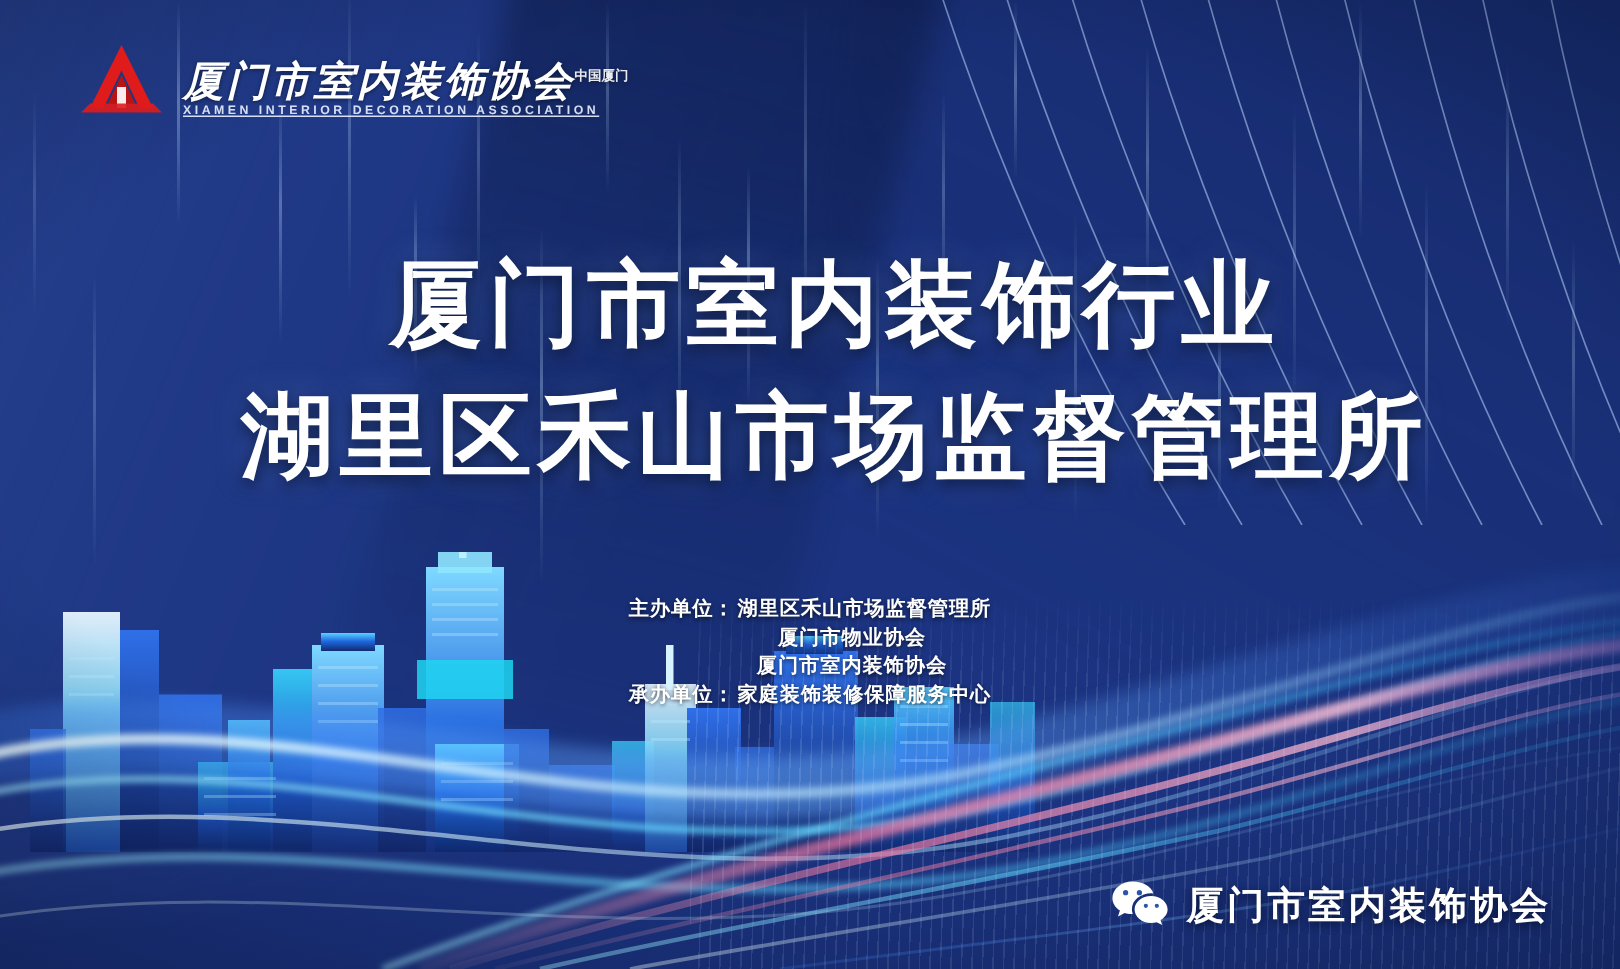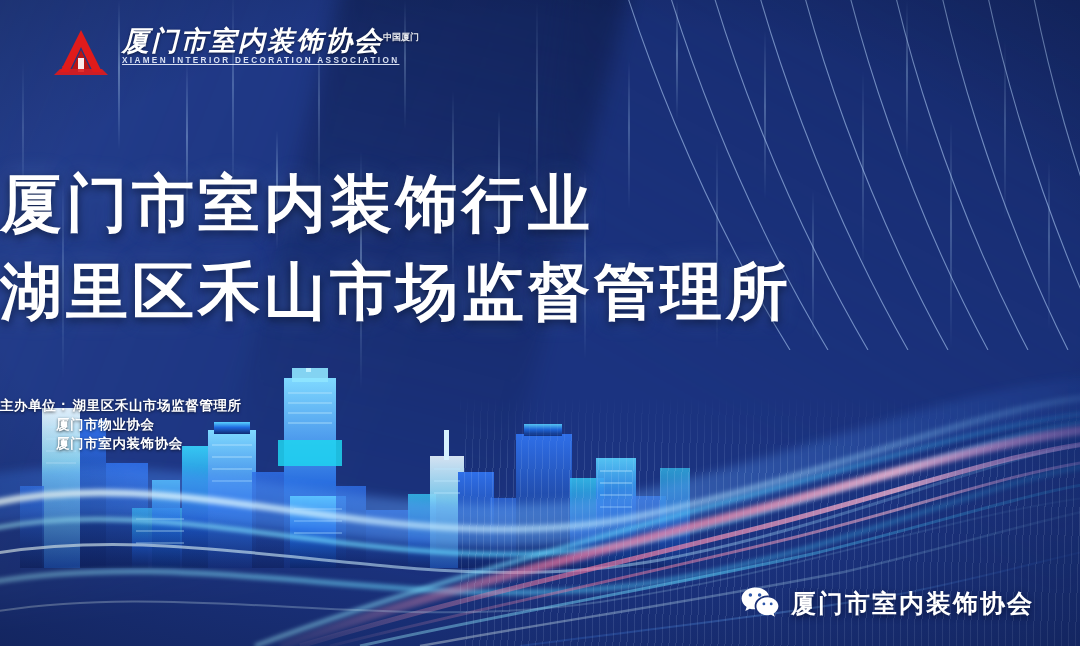--- a/index.html
+++ b/index.html
@@ -65,55 +65,58 @@
     background:repeating-linear-gradient(92deg, rgba(200,225,255,0.14) 0px, rgba(200,225,255,0.14) 1px, rgba(0,0,0,0) 1px, rgba(0,0,0,0) 7px);
     mask-image:linear-gradient(180deg, rgba(0,0,0,0) 0%, #000 30%, #000 100%);
     -webkit-mask-image:linear-gradient(180deg, rgba(0,0,0,0) 0%, #000 30%, #000 100%);
     pointer-events:none;
   }
   .skyline{ position:absolute; left:0; bottom:78px; width:700px; height:200px; }
 
   
   .logo-bar{
     position:absolute; left:52px; top:28px;
-    display:flex; align-items:flex-start; gap:12px;
+    display:flex; align-items:flex-end; gap:12px;
   }
   .logo-mark{ width:58px; height:50px; flex:none; }
   .logo-text{ display:flex; flex-direction:column; gap:1px; }
   .logo-cn{
     font-family:"Liberation Serif","DejaVu Serif",serif;
     font-size:27px; font-weight:bold; color:#ffffff;
     letter-spacing:2px; font-style:italic;
     line-height:1; white-space:nowrap;
     text-shadow:0 1px 3px rgba(0,0,0,.5);
   }
   .logo-cn .mini{ font-size:9px; letter-spacing:0; font-style:normal; vertical-align:super; opacity:.9; }
   .logo-en{
     font-size:8.2px; color:#e7eefc; letter-spacing:2.35px;
     white-space:nowrap; font-weight:bold; opacity:.92;text-decoration:underline;
   }
 
   
   .headline{
     position:absolute; left:0; right:0; top:168px;
+    text-align:center;
+    padding-left:33px;
   }
   .hl-line{
     color:#ffffff;
     font-weight:bold;
     letter-spacing:4px;
     line-height:1.16;
     text-shadow:0 3px 10px rgba(6,16,48,.85), 0 0 22px rgba(140,185,255,.28);
     white-space:nowrap;
   }
   .hl-1{ font-size:62px; }
   .hl-2{ font-size:62px; margin-top:16px; }
 
   
   .org{
     position:absolute; left:0; right:0; top:396px;
+    text-align:center;
   }
   .org-row{
     color:#ffffff;
     font-size:13.5px; font-weight:bold;
     letter-spacing:.6px; line-height:19px;
     text-shadow:0 1px 3px rgba(0,0,0,.65);
     white-space:nowrap;
   }
   .org-row .lbl{ margin-right:2px; }
   .org-row.indent{ padding-left:56px; }
@@ -339,20 +342,23 @@
   <div class="org">
     <div class="org-row">
       <span class="lbl">主办单位：</span><span>湖里区禾山市场监督管理所</span>
     </div>
     <div class="org-row indent">
       <span>厦门市物业协会</span>
     </div>
     <div class="org-row indent">
       <span>厦门市室内装饰协会</span>
     </div>
+    <div class="org-row">
+      <span class="lbl">承办单位：</span><span>家庭装饰装修保障服务中心</span>
+    </div>
   </div>
 
   <div class="wechat">
     <svg class="wechat-icon" viewBox="0 0 40 34">
       <path d="M15.2 1.6C7.6 1.6 1.6 6.6 1.6 12.6c0 3.4 1.9 6.4 5 8.4l-1.3 4 4.5-2.3c1.7.5 3.2.7 5.4.6-.4-1-.6-2.1-.6-3.2 0-6 5.8-10.6 13-10.6.4 0 .9 0 1.3.1C27.7 5 22.1 1.6 15.2 1.6z" fill="#ffffff"></path>
       <circle cx="10.4" cy="9.1" r="1.75" fill="#2b55a8"></circle>
       <circle cx="19.6" cy="9.1" r="1.75" fill="#2b55a8"></circle>
       <path d="M38.4 20.3c0-5-4.9-9-11-9s-11 4-11 9 4.9 9 11 9c1.3 0 2.5-.2 3.7-.5l3.7 1.9-1.1-3.3c2.7-1.6 4.7-4.2 4.7-7.1z" fill="#ffffff"></path>
       <circle cx="23.9" cy="17.9" r="1.4" fill="#2b55a8"></circle>
       <circle cx="31.2" cy="17.9" r="1.4" fill="#2b55a8"></circle>

